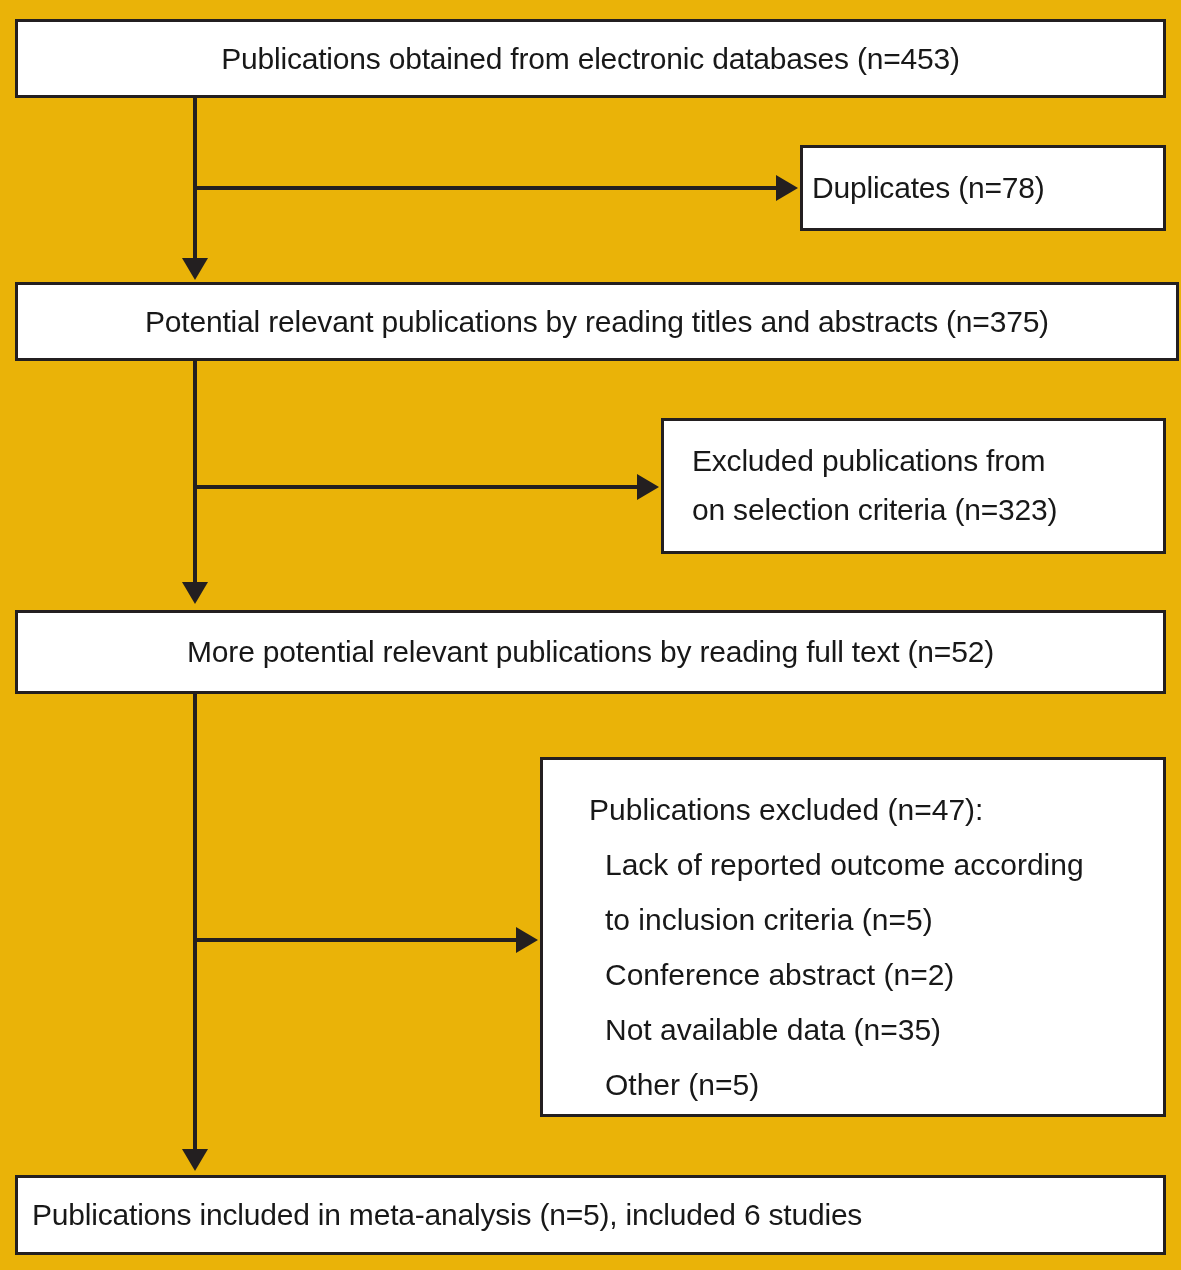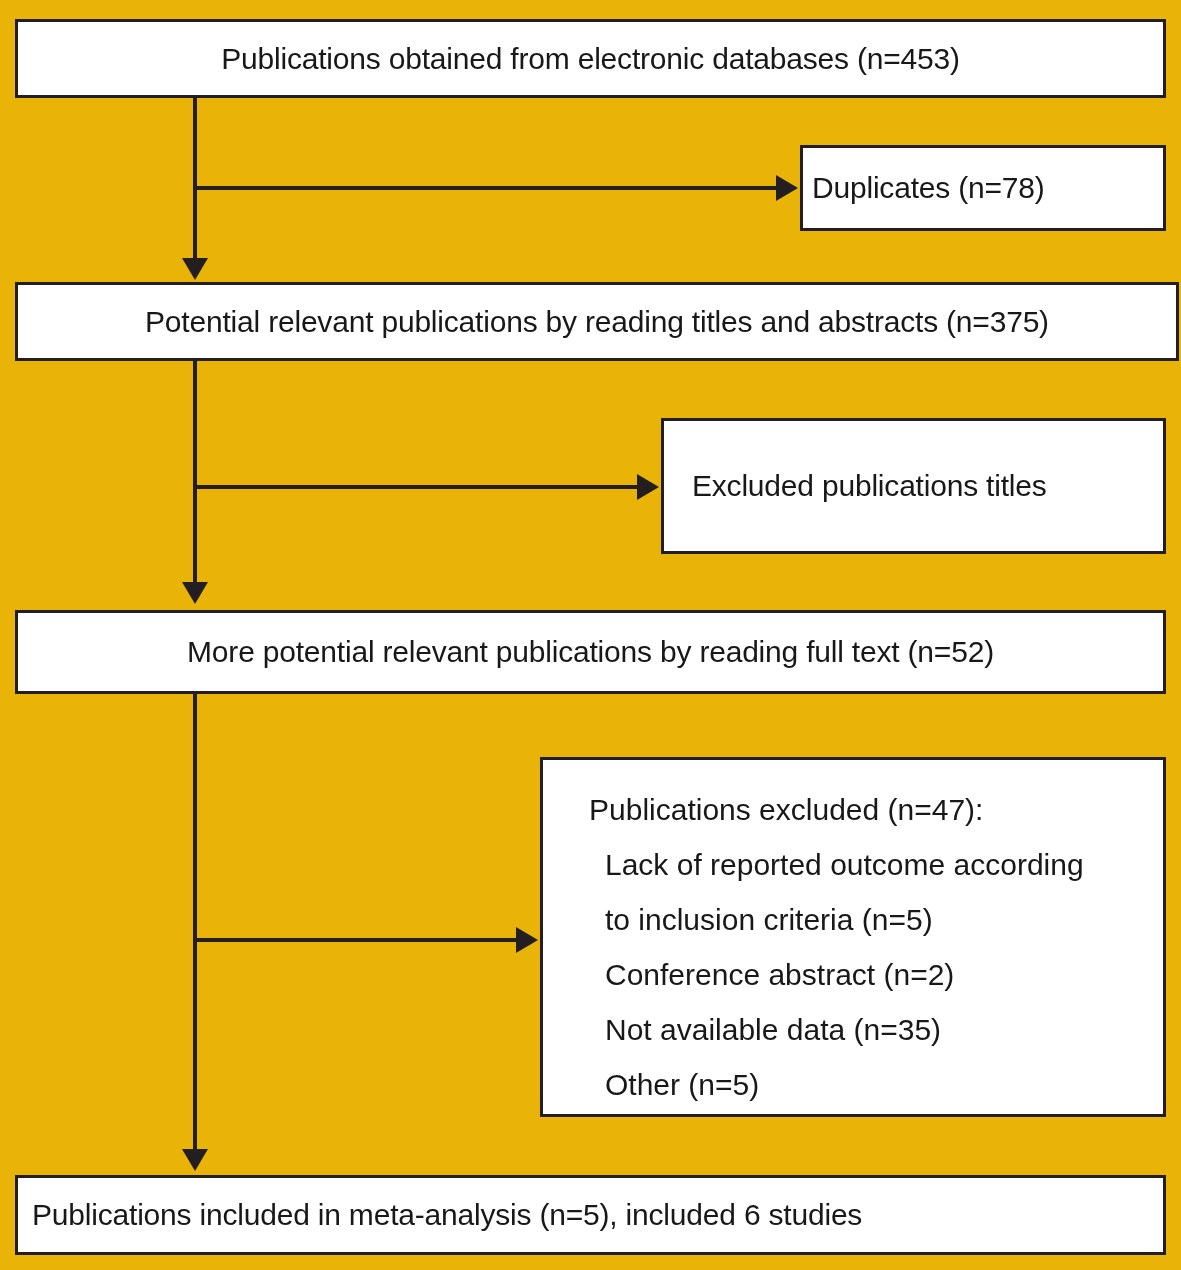--- a/index.html
+++ b/index.html
@@ -142,21 +142,22 @@
   </div>
 
   <div class="line vline" id="spine-2"></div>
   <div class="arrow-down" id="arrow-2"></div>
 
   <div class="line hline" id="branch-2"></div>
   <div class="arrow-right" id="barrow-2"></div>
 
   <div class="node" id="box-excluded-criteria">
     <div class="node-text multiline">
-      <div>Excluded publications titles</div>
+      <div>Excluded publications from</div>
+      <div>on selection criteria (n=323)</div>
     </div>
   </div>
 
   <div class="node center" id="box-fulltext">
     <span class="node-text">More potential relevant publications by reading full text (n=52)</span>
   </div>
 
   <div class="line vline" id="spine-3"></div>
   <div class="arrow-down" id="arrow-3"></div>
 

